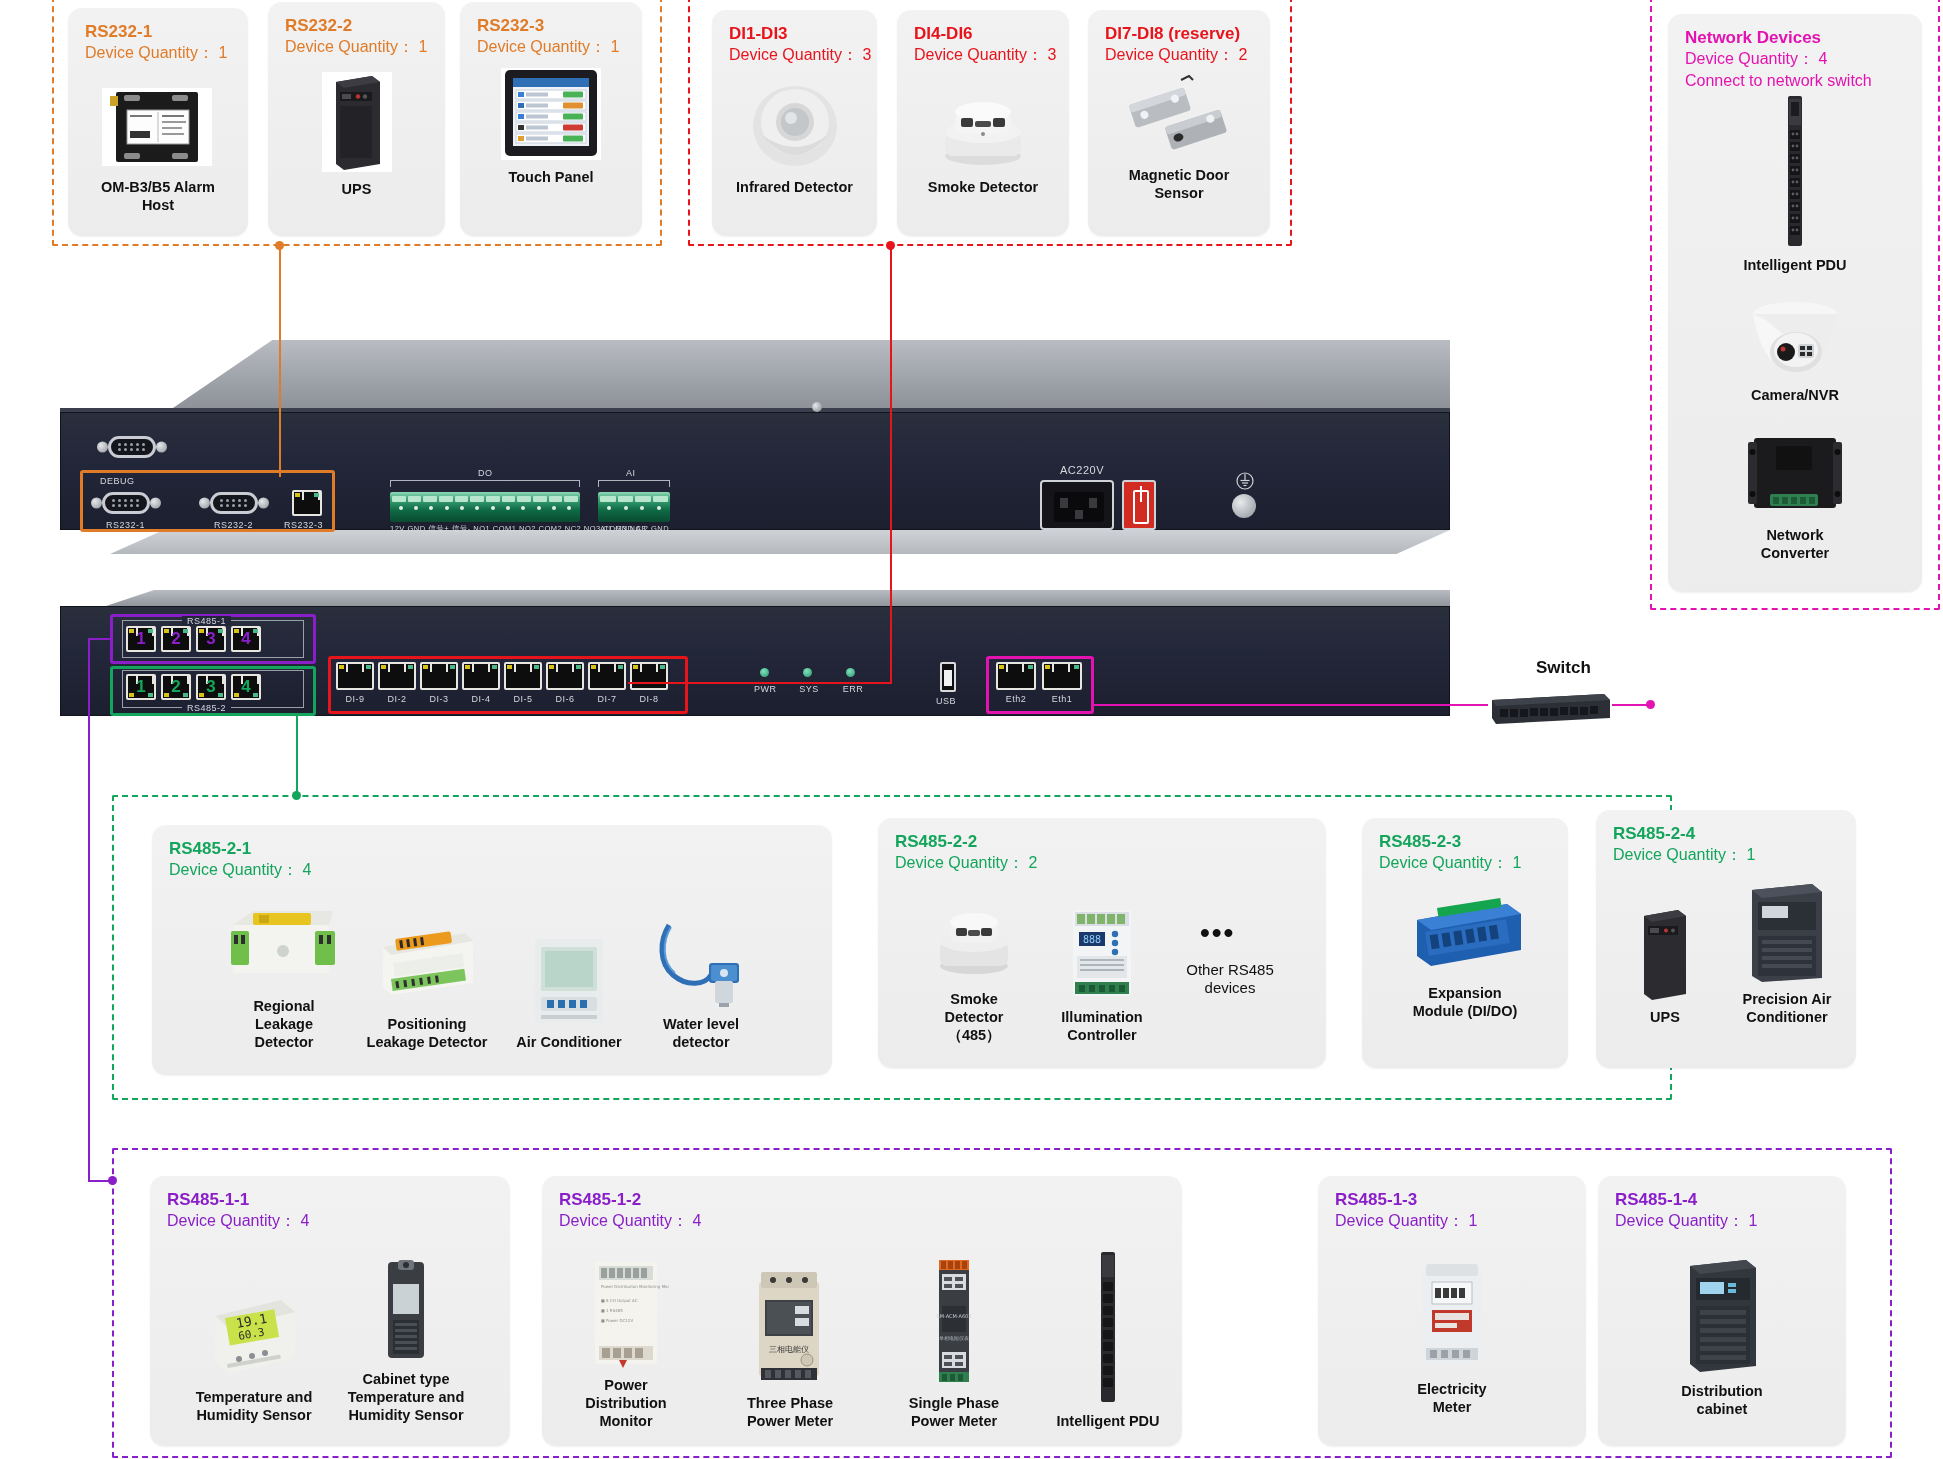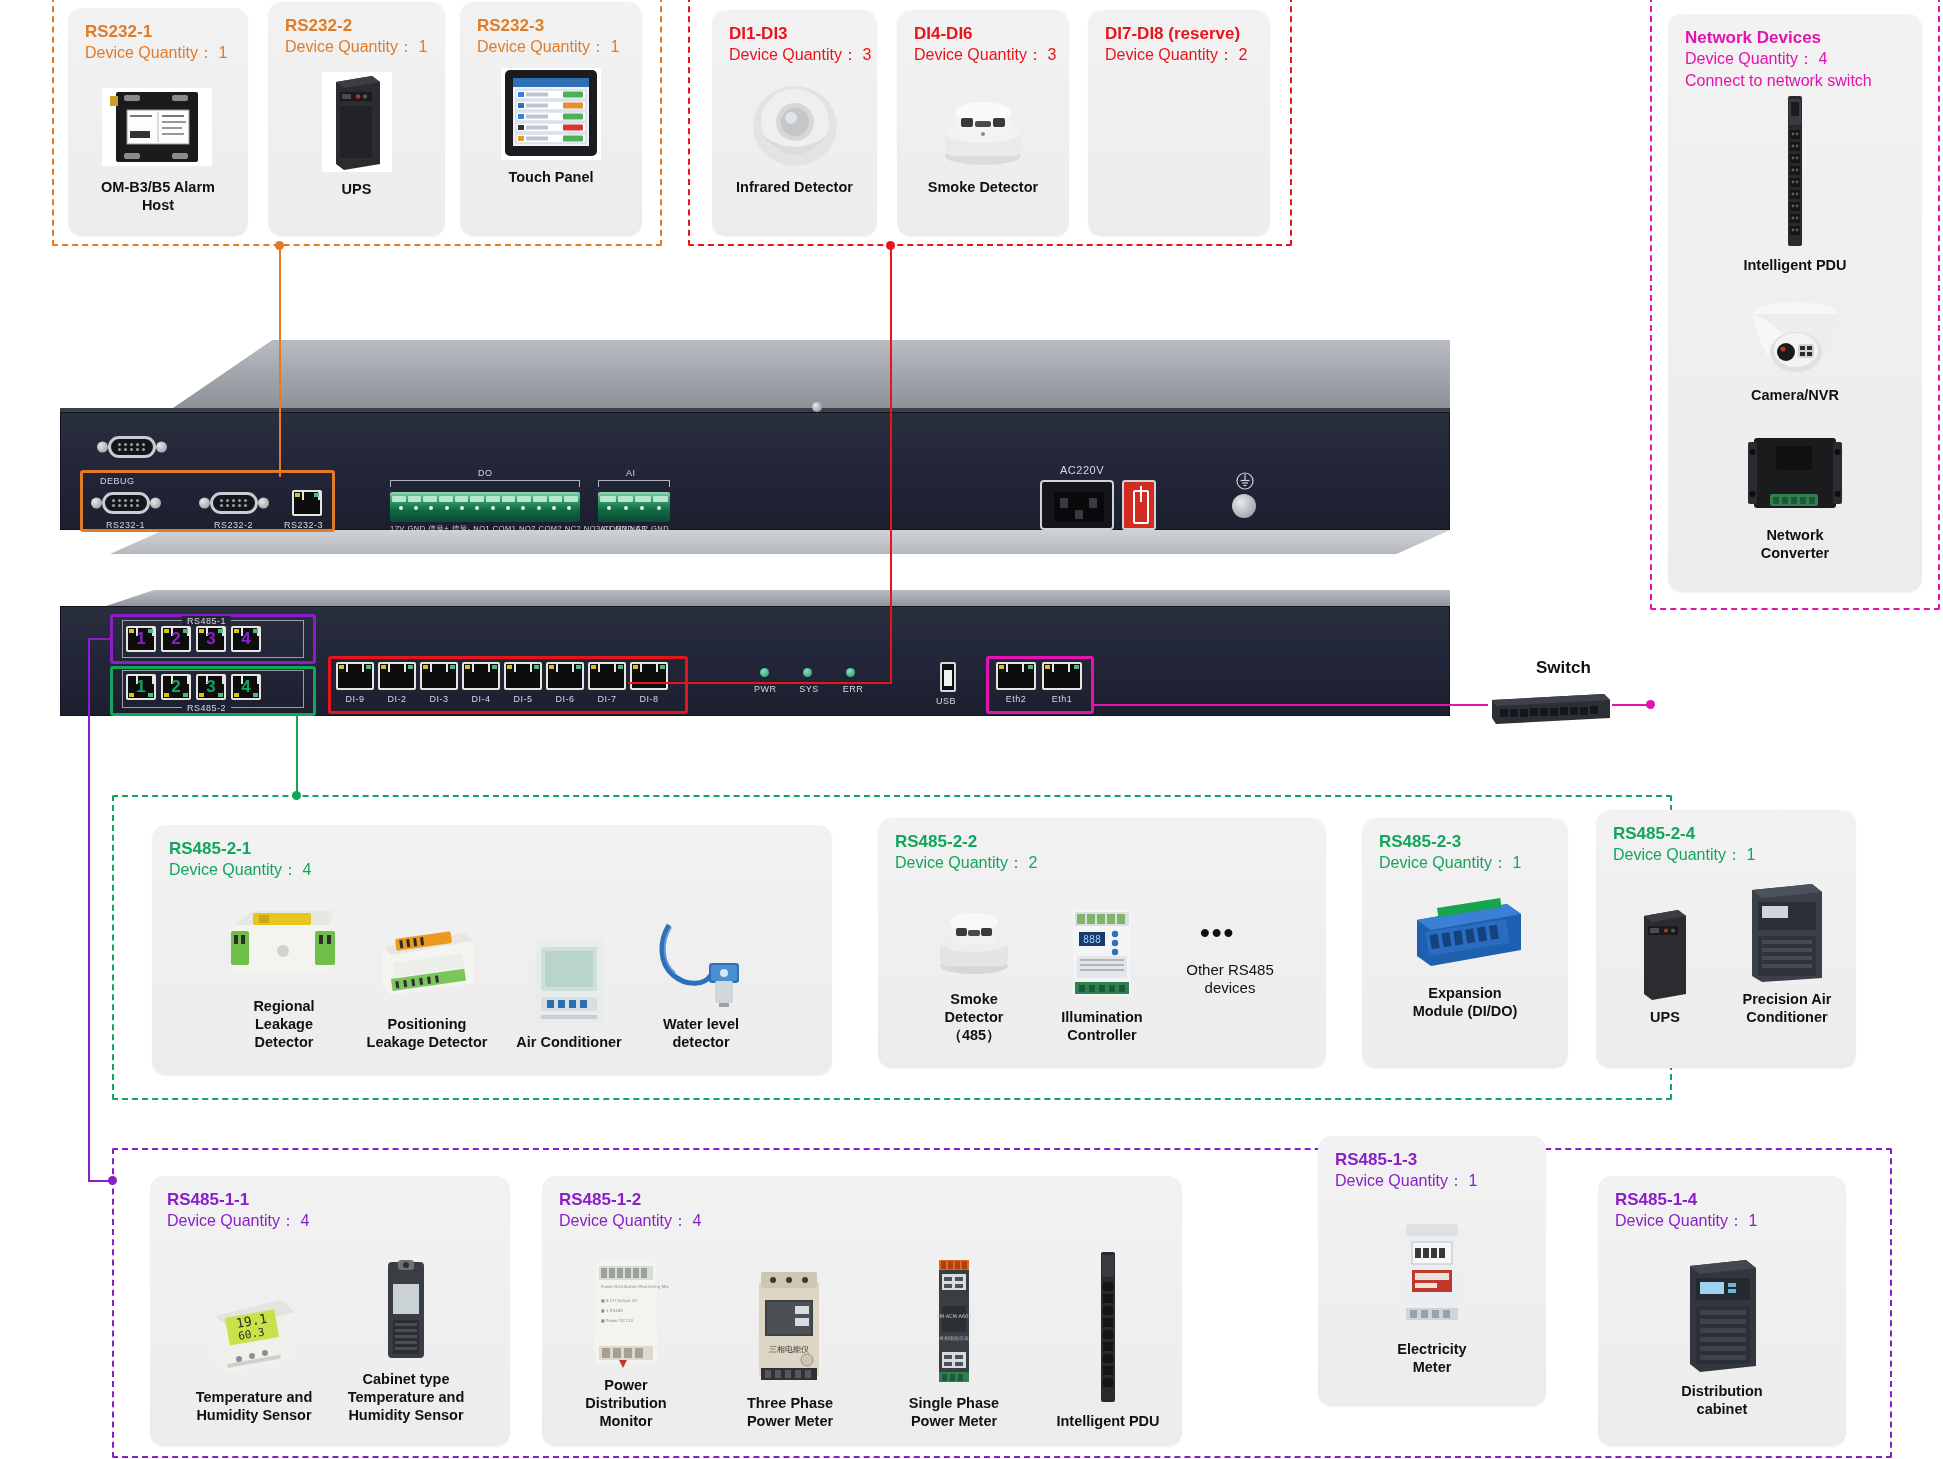--- a/index.html
+++ b/index.html
@@ -229,20 +229,42 @@
         <div class="item-label wide">Smoke Detector</div>
       </div>
     </div>
   </div>
 
   <div class="card" style="left:1088px; top:10px; width:182px; height:226px;">
     <div class="card-head">
       <div class="card-title" style="color:#E8141C">DI7-DI8 (reserve)</div>
       <div class="card-qty" style="color:#E8141C">Device Quantity：  2</div>
     </div>
+    <div class="items-row" style="top:64px;">
+      <div class="item">
+        <div class="item-img" style="width:120px;height:84px;">
+          <svg width="120" height="84" viewBox="0 0 120 84">
+            <path d="M62 6 L70 2 L74 6" stroke="#333" stroke-width="2" fill="none"></path>
+            <g transform="rotate(-18 40 34)">
+              <rect x="12" y="22" width="58" height="24" rx="3" fill="#b9bdc2"></rect>
+              <rect x="12" y="22" width="58" height="8" rx="3" fill="#d3d7db"></rect>
+              <circle cx="24" cy="36" r="4" fill="#f0f2f4"></circle>
+              <circle cx="58" cy="30" r="4" fill="#f0f2f4"></circle>
+            </g>
+            <g transform="rotate(-18 76 56)">
+              <rect x="48" y="44" width="58" height="24" rx="3" fill="#aeb2b7"></rect>
+              <rect x="48" y="44" width="58" height="8" rx="3" fill="#c9cdd2"></rect>
+              <ellipse cx="58" cy="58" rx="5" ry="4" fill="#2b2b2b"></ellipse>
+              <circle cx="94" cy="50" r="4" fill="#eef0f2"></circle>
+            </g>
+          </svg>
+        </div>
+        <div class="item-label wide">Magnetic Door Sensor</div>
+      </div>
+    </div>
   </div>
 
   <div class="group-box" style="left:1650px; top:-4px; width:290px; height:614px; border-color:#E312B0;"></div>
 
   <div class="card" style="left:1668px; top:14px; width:254px; height:578px;">
     <div class="card-head">
       <div class="card-title" style="color:#E312B0">Network Devices</div>
       <div class="card-qty" style="color:#E312B0">Device Quantity：  4</div>
       <div class="card-qty" style="color:#E312B0">Connect to network switch</div>
     </div>
@@ -1069,21 +1091,21 @@
                 <rect x="14" y="114" width="10" height="9" rx="1"></rect>
               <rect x="14" y="126" width="10" height="9" rx="1"></rect>
             </g>
           </svg>
         </div>
         <div class="item-label">Intelligent PDU</div>
       </div>
     </div>
   </div>
 
-  <div class="card" style="left:1318px; top:1136px; width:228px; height:270px;">
+  <div class="card" style="left:1318px; top:1176px; width:268px; height:270px;">
     <div class="card-head">
       <div class="card-title" style="color:#8A1FC9">RS485-1-3</div>
       <div class="card-qty" style="color:#8A1FC9">Device Quantity：  1</div>
     </div>
     <div class="items-row" style="top:86px;">
       <div class="item">
         <div class="item-img" style="width:96px;height:110px;">
           <svg width="96" height="110" viewBox="0 0 96 110">
             <rect x="18" y="6" width="60" height="94" rx="4" fill="#eceff1"></rect>
             <rect x="22" y="2" width="52" height="12" rx="3" fill="#dde1e4"></rect>

